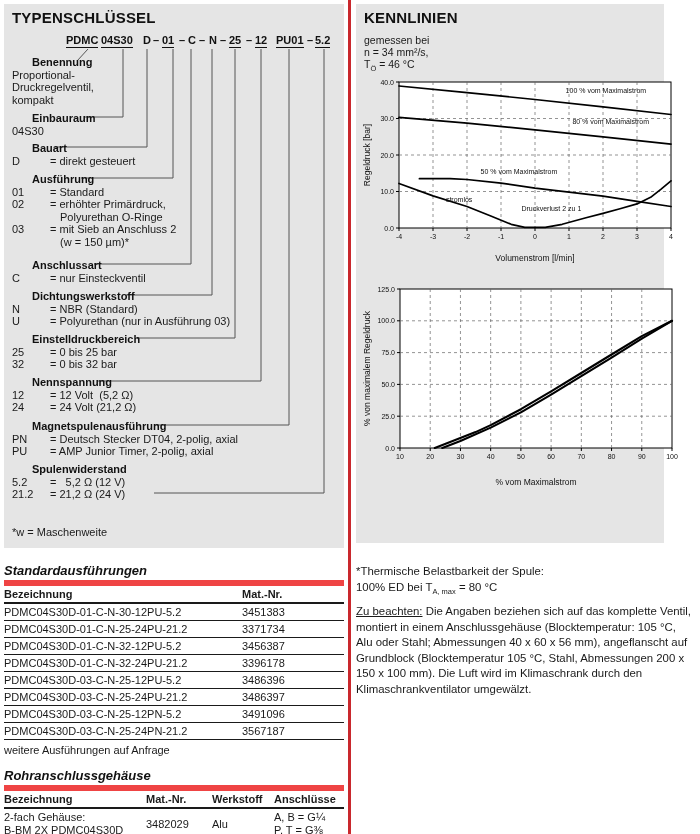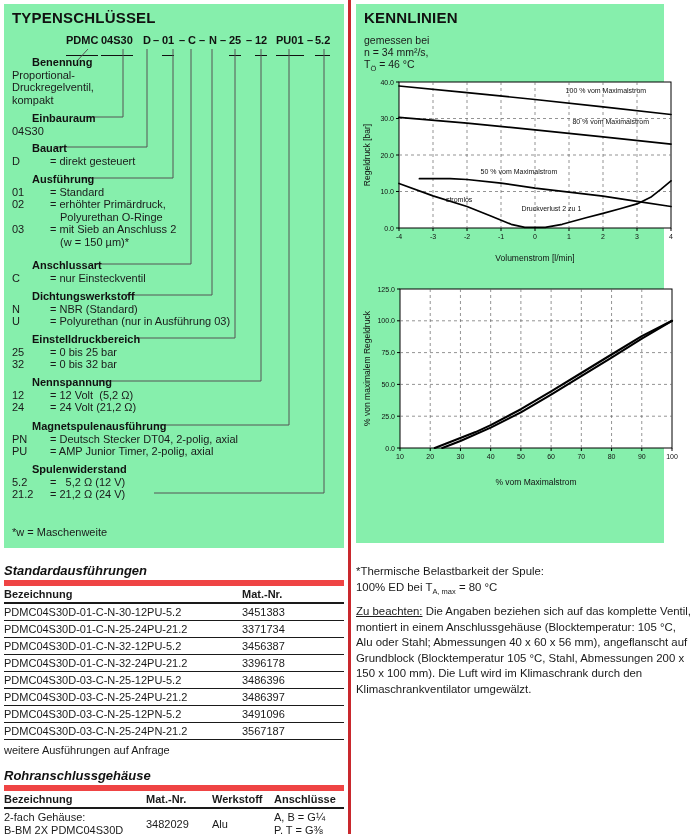--- a/index.html
+++ b/index.html
@@ -3,28 +3,28 @@
 <meta charset="utf-8">
 <style>
   html,body{margin:0;padding:0;}
   body{
     width:700px;height:834px;position:relative;overflow:hidden;
     background:#ffffff;
     font-family:"Liberation Sans", sans-serif;
     color:#1a1a1a;
     -webkit-font-smoothing:antialiased;
   }
-  .panel{position:absolute;background:#86efac;}
+  .panel{position:absolute;background:#e5e5e5;}
   #left-panel{left:4px;top:4px;width:340px;height:544px;}
   #right-panel{left:356px;top:4px;width:308px;height:539px;}
   #divider{position:absolute;left:348px;top:0;width:2.5px;height:834px;background:#c9282d;}
   .sec-title{position:absolute;left:8px;top:5px;font-size:15px;font-weight:bold;letter-spacing:0.2px;color:#111;}
   
   .codeseg{position:absolute;top:30px;font-size:11px;font-weight:bold;color:#111;white-space:nowrap;}
-  .codeseg.u{border-bottom:1.5px solid #111;padding-bottom:9px;}
+  .codeseg.u{border-bottom:1.5px solid #111;padding-bottom:1px;}
   
   .g{position:absolute;left:8px;font-size:11px;line-height:12.5px;white-space:nowrap;}
   .g .h{font-weight:bold;color:#111;margin-left:20px;}
   .kv .k{display:inline-block;width:38px;}
   .kv.cont .v{padding-left:10px;}
   #connectors{position:absolute;left:0;top:0;pointer-events:none;}
   #footnote-left{position:absolute;left:8px;top:522px;font-size:11px;}
   
   #conditions{position:absolute;left:8px;top:30px;font-size:10.5px;line-height:12px;}
   sub{font-size:7.5px;}

